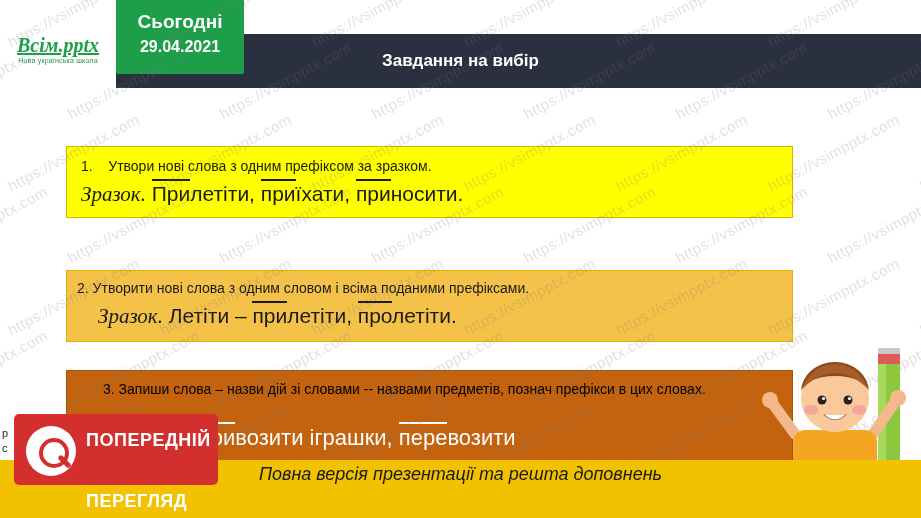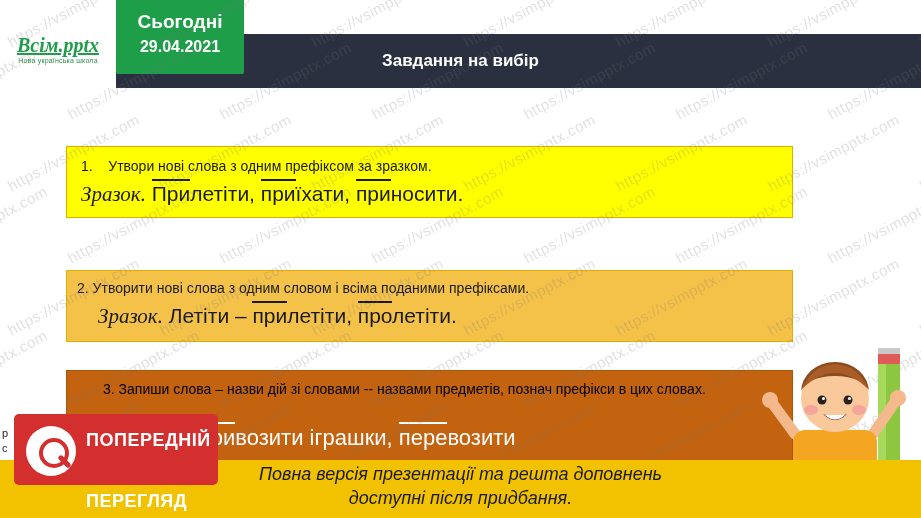--- a/index.html
+++ b/index.html
@@ -368,21 +368,20 @@
     <div class="preview-circle">
       <div class="mag-glass"></div>
       <div class="mag-handle"></div>
     </div>
     <div class="preview-l1">ПОПЕРЕДНІЙ</div>
     <div class="preview-l2">ПЕРЕГЛЯД</div>
   </div>
 
   <div class="bottom-bar">
     <div class="bb1">Повна версія презентації та решта доповнень</div>
-    <div class="bb2">доступні після придбання.</div>
   </div>
 
   <div class="watermarks" id="wm-layer">
       <div class="wm" style="left: 0px; top: 0px;">https://vsimpptx.com</div>
       <div class="wm" style="left: 152px; top: 0px;">https://vsimpptx.com</div>
       <div class="wm" style="left: 304px; top: 0px;">https://vsimpptx.com</div>
       <div class="wm" style="left: 456px; top: 0px;">https://vsimpptx.com</div>
       <div class="wm" style="left: 608px; top: 0px;">https://vsimpptx.com</div>
       <div class="wm" style="left: 760px; top: 0px;">https://vsimpptx.com</div>
       <div class="wm" style="left: 912px; top: 0px;">https://vsimpptx.com</div>

